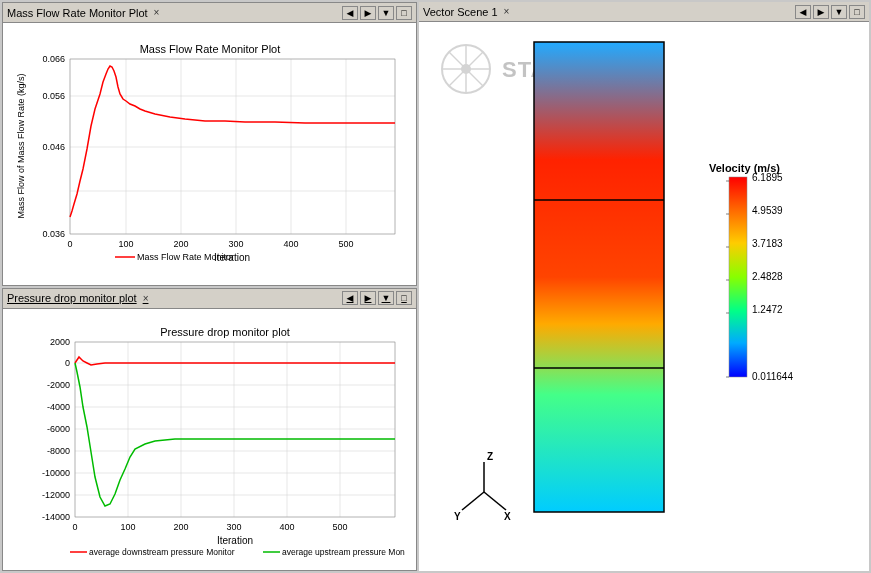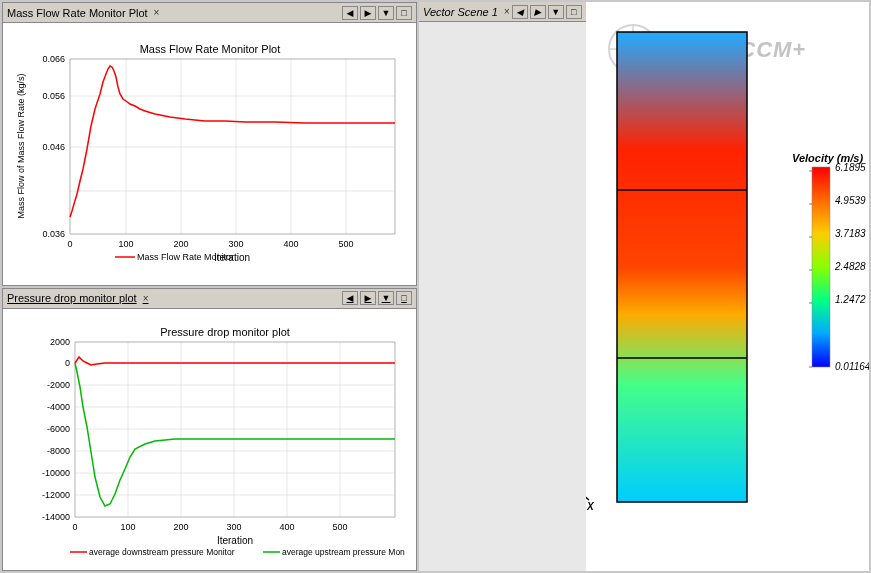--- a/index.html
+++ b/index.html
@@ -21,22 +21,22 @@
     }
     .left-panel {
       display: flex;
       flex-direction: column;
       width: 415px;
       gap: 2px;
     }
     .right-panel {
       flex: 1;
       display: flex;
+      flex-direction: column;
       background: #e8e8e8;
-      font-style: italic;
     }
     .plot-window {
       background: #a16207;
       border: 1px solid #888;
       display: flex;
       flex-direction: column;
     }
     .plot-titlebar {
       display: flex;
       align-items: center;

